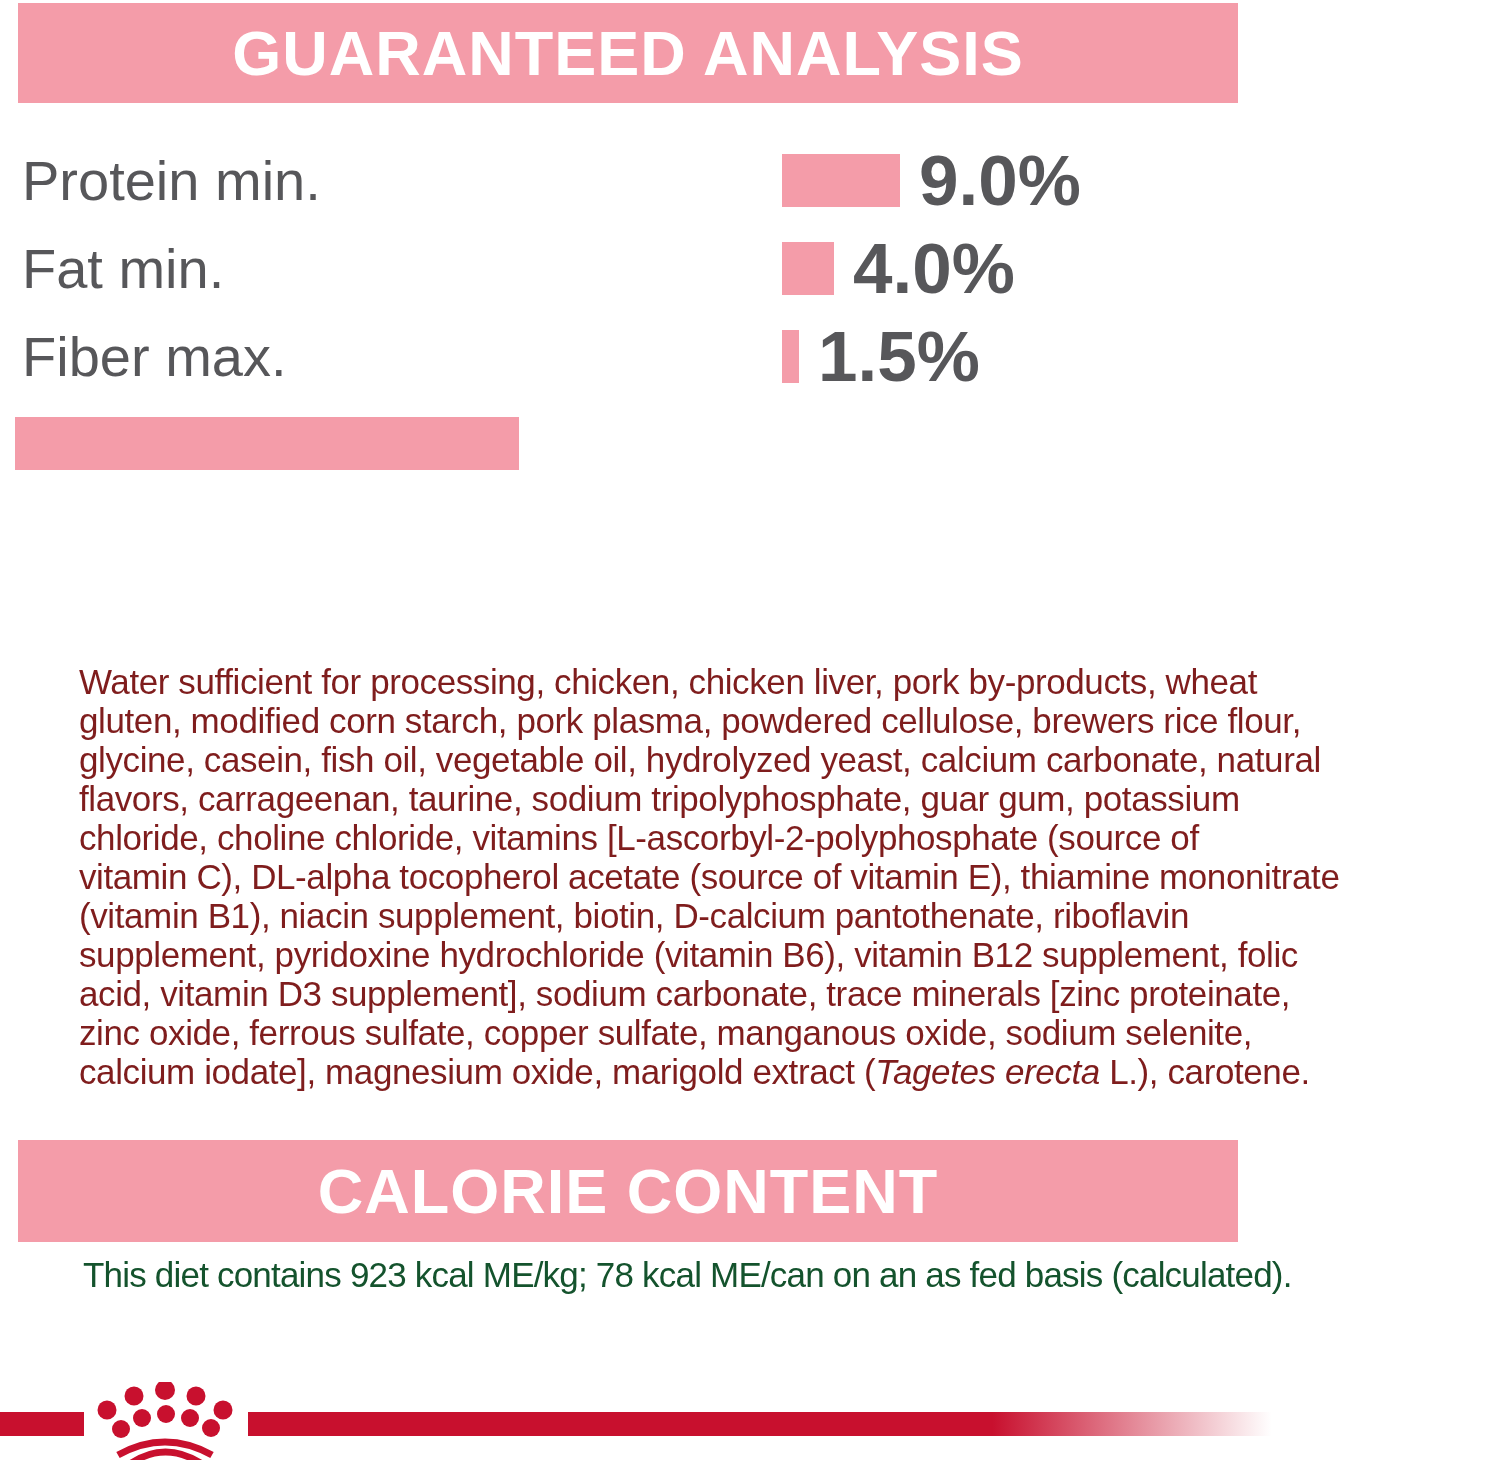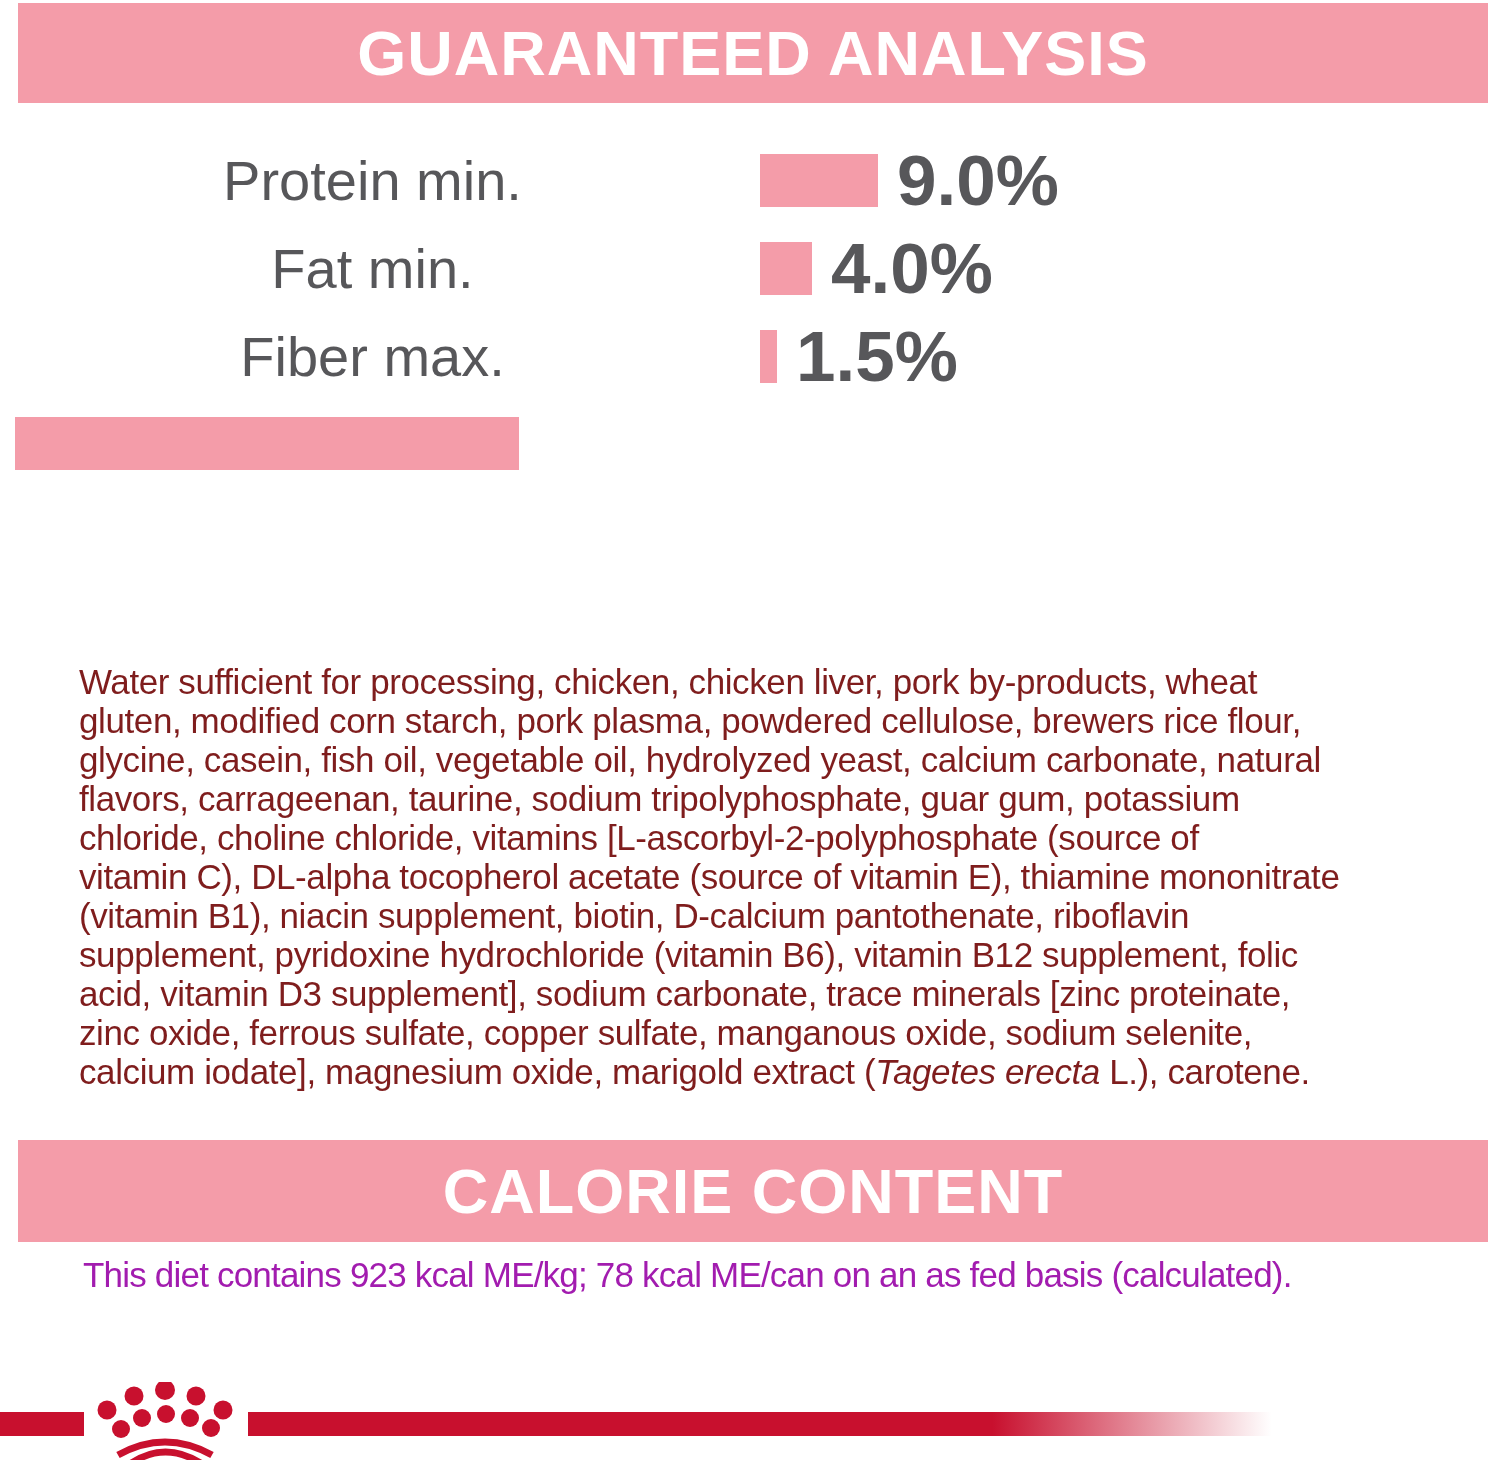--- a/index.html
+++ b/index.html
@@ -2,45 +2,45 @@
 <html><head>
 <meta charset="utf-8">
 <style>
   html,body{margin:0;padding:0;background:#fff;}
   .page{
     position:relative;width:1500px;height:1460px;background:#ffffff;
     overflow:hidden;font-family:"Liberation Sans",sans-serif;
   }
   
   .banner{
-    position:absolute;left:18px;width:1470px;background:#F49CA9;
+    position:absolute;left:18px;width:1220px;background:#F49CA9;
     color:#ffffff;font-weight:bold;font-size:63px;letter-spacing:1px;
     text-align:center;white-space:nowrap;
   }
   #banner-ga {top:3px;height:100px;line-height:100px;}
   #banner-ing{top:533px;height:103px;line-height:103px;}
   #banner-cal{top:1140px;height:102px;line-height:102px;}
 
   
   .ga-row{position:absolute;left:0;height:53px;display:flex;align-items:center;}
   .ga-row.r0{top:154px}.ga-row.r1{top:242px}.ga-row.r2{top:330px}.ga-row.r3{top:417px}
-  .ga-label{width:745px;text-align:center;font-size:56px;color:#57575A;white-space:nowrap;}
+  .ga-label{width:745px;text-align:left;font-size:56px;color:#57575A;white-space:nowrap;padding-left:22px;}
   .ga-bar{height:53px;background:#F49CA9;margin-left:15px;flex:none;}
   .ga-value{margin-left:19px;font-size:71px;font-weight:bold;color:#57575A;white-space:nowrap;}
 
   
   .ingredients{
     position:absolute;left:79px;top:662px;width:1390px;
     font-size:35px;line-height:39px;letter-spacing:-0.4px;color:#7f1d1d;
     white-space:pre-line;
   }
   .ingredients em{font-style:italic;}
   .calorie{
     position:absolute;left:83px;top:1255px;
-    font-size:35px;letter-spacing:-0.8px;color:#a21caf;white-space:nowrap;
+    font-size:35px;letter-spacing:-0.8px;color:#14532d;white-space:nowrap;
   }
 
   
   .rule{position:absolute;top:1412px;height:24px;}
   .rule-left{left:0;width:84px;background:#C8102E;}
   .rule-right{
     left:248px;width:1034px;
     background:linear-gradient(to right,#C8102E 0%,#C8102E 72%,rgba(200,16,46,0) 99%);
   }
   .crown{position:absolute;left:95px;top:1382px;width:140px;height:78px;}

